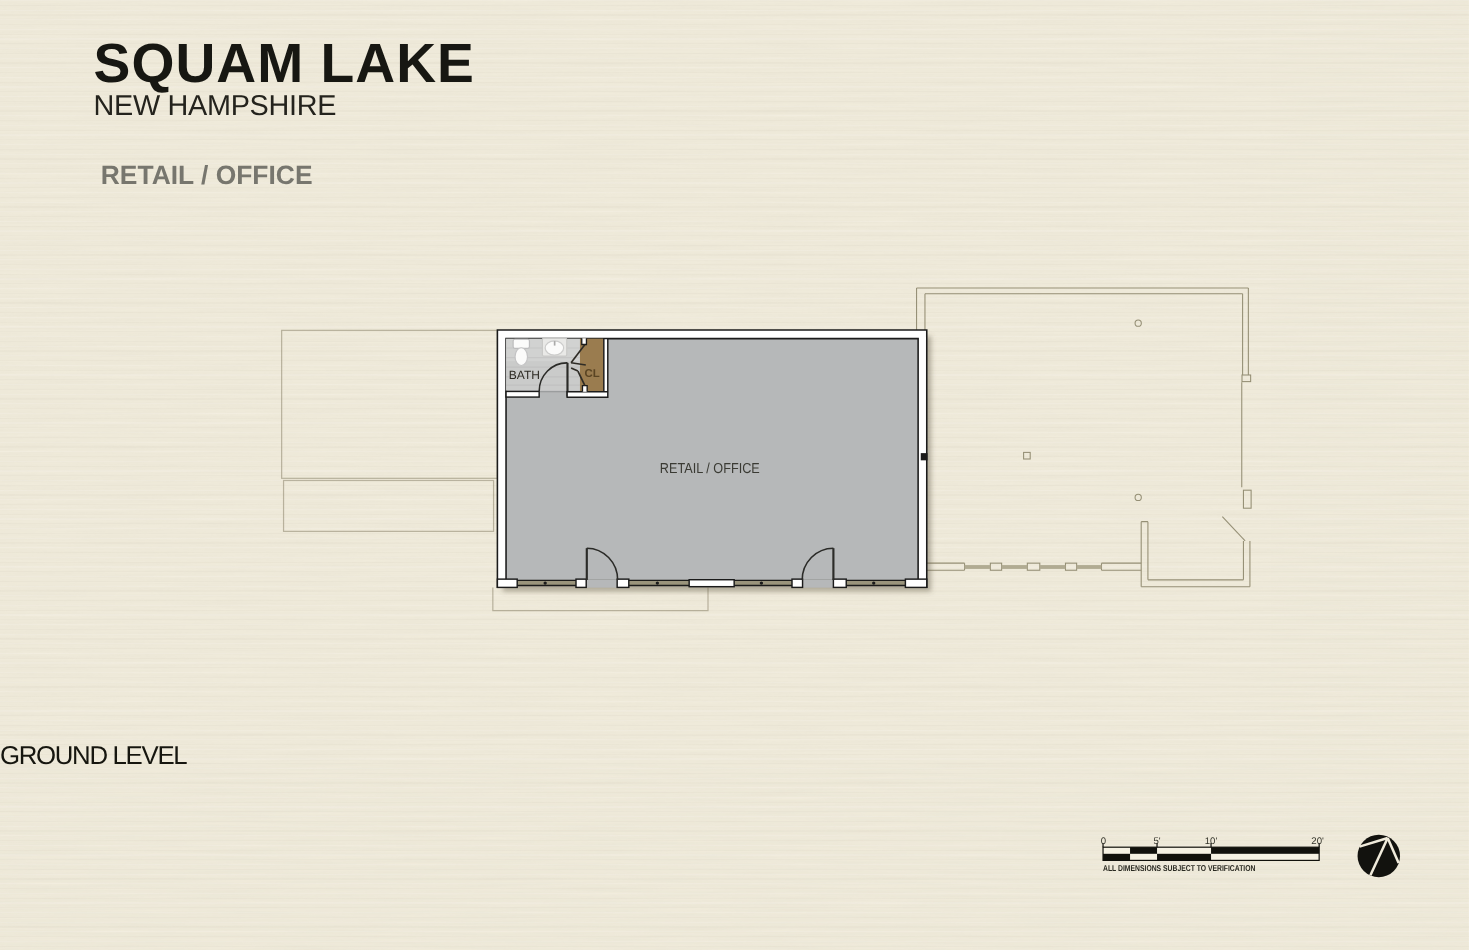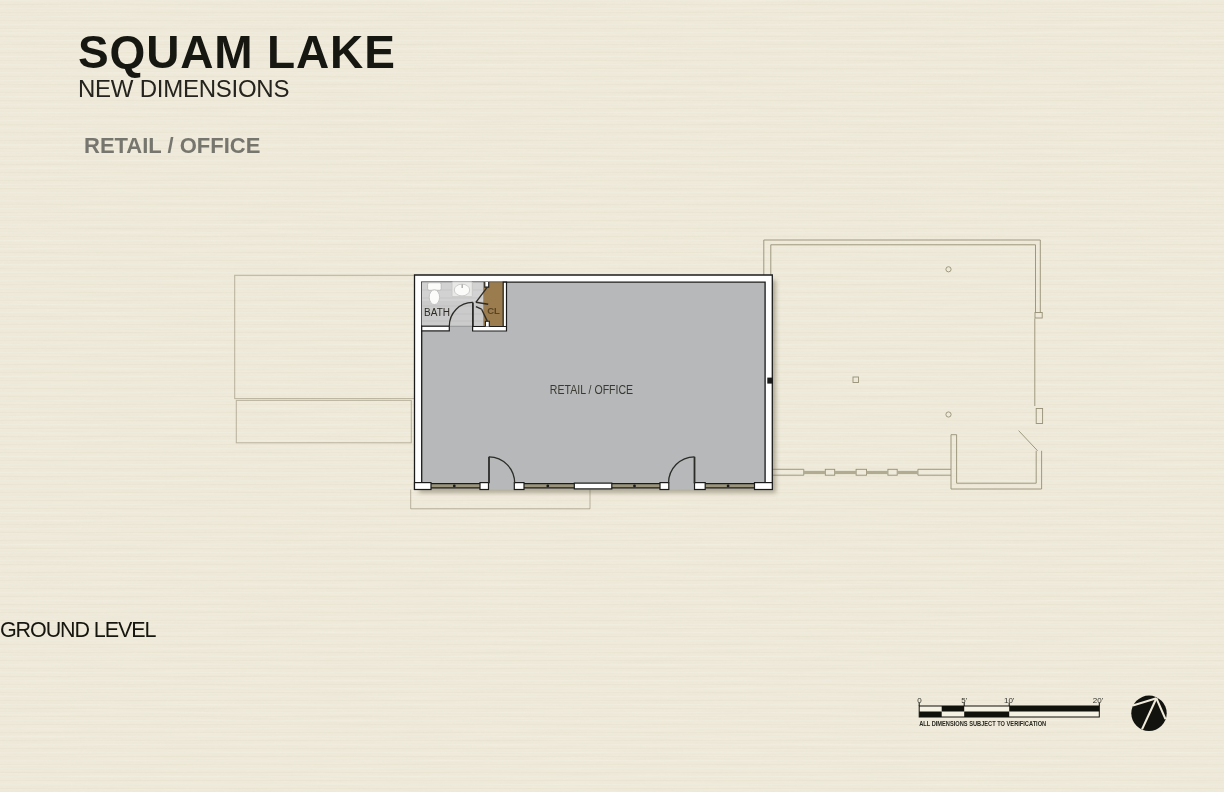--- a/index.html
+++ b/index.html
@@ -24,21 +24,21 @@
         <feTurbulence type="fractalNoise" baseFrequency="0.013 0.45" numOctaves="2" seed="7" result="n"></feTurbulence>
         <feColorMatrix in="n" type="matrix" values="0 0 0 0 0.45  0 0 0 0 0.42  0 0 0 0 0.33  0.6 0 0 0 0"></feColorMatrix>
         <feComposite operator="in" in2="SourceGraphic"></feComposite>
       </filter>
     </defs>
     <rect x="0" y="0" width="1224" height="792" fill="#ffffff" filter="url(#paper)" opacity="0.16"></rect>
   </svg>
 
   <div class="abs" id="title" style="left:78px;top:25px;font-size:46px;font-weight:bold;color:#171712;letter-spacing:0.85px;white-space:nowrap;">SQUAM LAKE</div>
 
-  <div class="abs" id="subtitle" style="left:78px;top:75.4px;font-size:24px;font-weight:normal;color:#24231d;letter-spacing:-0.25px;white-space:nowrap;">NEW DIMENSIONS</div>
+  <div class="abs" id="subtitle" style="left:78px;top:75.4px;font-size:24px;font-weight:normal;color:#24231d;letter-spacing:-0.25px;white-space:nowrap;">NEW HAMPSHIRE</div>
 
   <div class="abs" id="heading" style="left:84px;top:133px;font-size:22px;font-weight:bold;color:#77766e;letter-spacing:0px;white-space:nowrap;">RETAIL / OFFICE</div>
 
   <div class="abs" id="caption" style="left:0px;top:617.9px;width:1191px;font-size:21.5px;color:#16160f;letter-spacing:-1.1px;white-space:nowrap;">GROUND LEVEL</div>
 
   <svg class="abs" style="left:0;top:0;" width="1224" height="792" viewBox="0 0 1224 792">
     <defs>
       <filter id="blur1" x="-30%" y="-30%" width="160%" height="160%">
           <feGaussianBlur stdDeviation="2.2"></feGaussianBlur>
         </filter>

